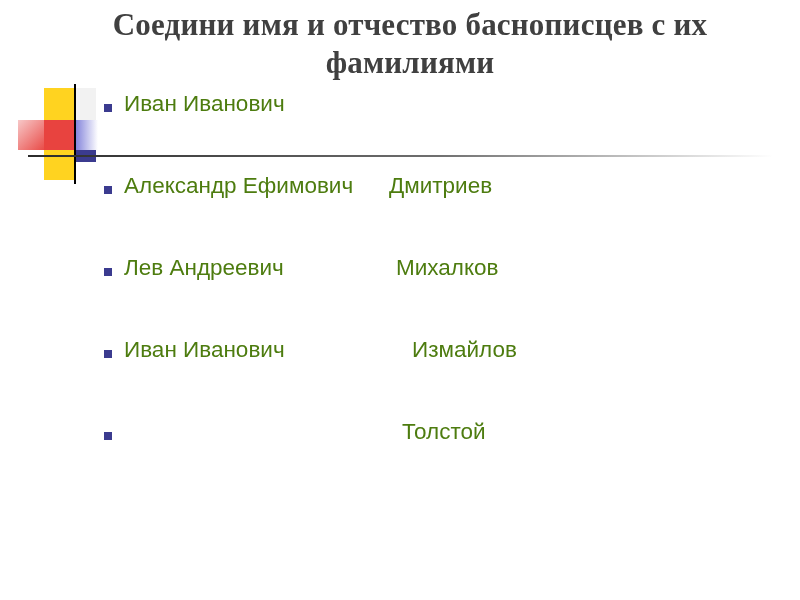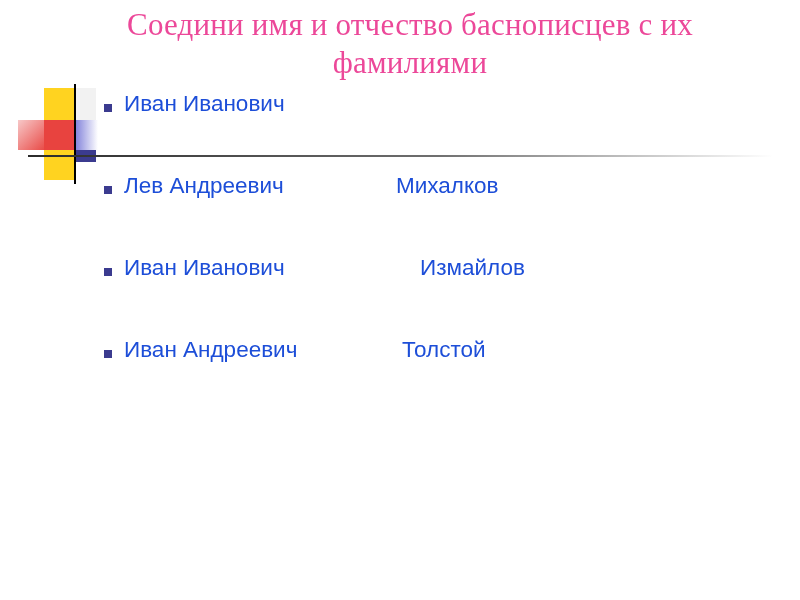--- a/index.html
+++ b/index.html
@@ -22,24 +22,24 @@
   }
 
   
   .title {
     position: absolute;
     left: 60px;
     top: 6px;
     width: 700px;
     text-align: center;
     font-family: "Liberation Serif", serif;
-    font-weight: normal;
+    font-weight: bold;
     font-size: 31px;
     line-height: 1.23;
-    color: #ec4899;
+    color: #404040;
     letter-spacing: 0.2px;
   }
 
   
   .deco {
     position: absolute;
     left: 18px;
     top: 88px;
     width: 92px;
     height: 92px;
@@ -136,21 +136,21 @@
     width: 8px;
     height: 8px;
     background: #3b3b8f;
     margin-top: 12px;
     margin-right: 12px;
   }
   .pair {
     flex: 1 1 auto;
     position: relative;
     font-size: 22.5px;
-    color: #1d4ed8;
+    color: #4d7c0f;
     line-height: 1.1;
   }
   .pair .first {
     display: inline-block;
   }
   .pair .last {
     position: absolute;
     top: 0;
     white-space: nowrap;
   }
@@ -177,40 +177,46 @@
 
   <div class="body-list">
 
     <div class="row">
       <span class="bullet"></span>
       <span class="pair">
         <span class="first">Иван Иванович</span>
       </span>
     </div>
 
+    <div class="row">
+      <span class="bullet"></span>
+      <span class="pair">
+        <span class="first">Александр Ефимович</span>
+        <span class="last" style="left:265px">Дмитриев</span>
+      </span>
+    </div>
 
     <div class="row">
       <span class="bullet"></span>
       <span class="pair">
         <span class="first">Лев Андреевич</span>
         <span class="last" style="left:272px">Михалков</span>
       </span>
     </div>
 
     <div class="row">
       <span class="bullet"></span>
       <span class="pair">
         <span class="first">Иван Иванович</span>
-        <span class="last" style="left:296px">Измайлов</span>
-      </span>
-    </div>
-
-    <div class="row">
-      <span class="bullet"></span>
-      <span class="pair">
-        <span class="first">Иван Андреевич</span>
+        <span class="last" style="left:288px">Измайлов</span>
+      </span>
+    </div>
+
+    <div class="row">
+      <span class="bullet"></span>
+      <span class="pair">
         <span class="last" style="left:278px">Толстой</span>
       </span>
     </div>
 
 
   </div>
 </div>
 
 </body></html>

